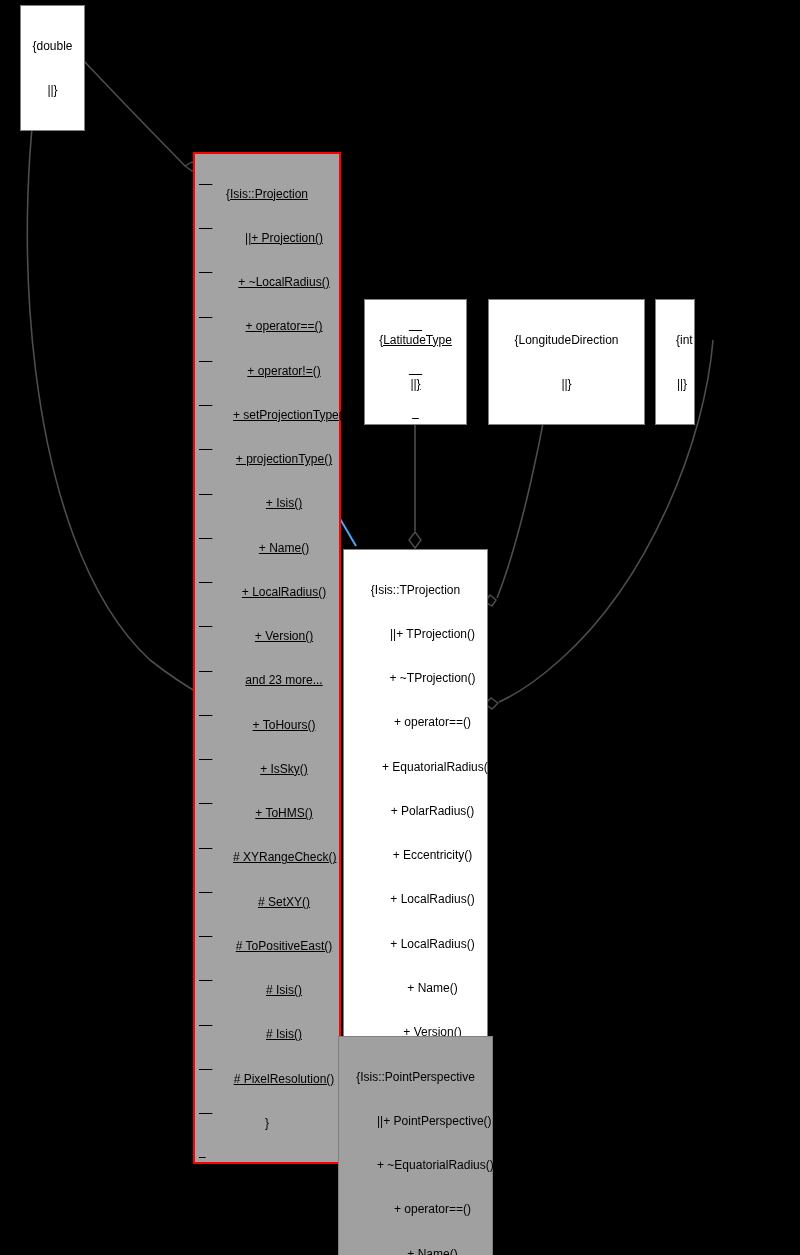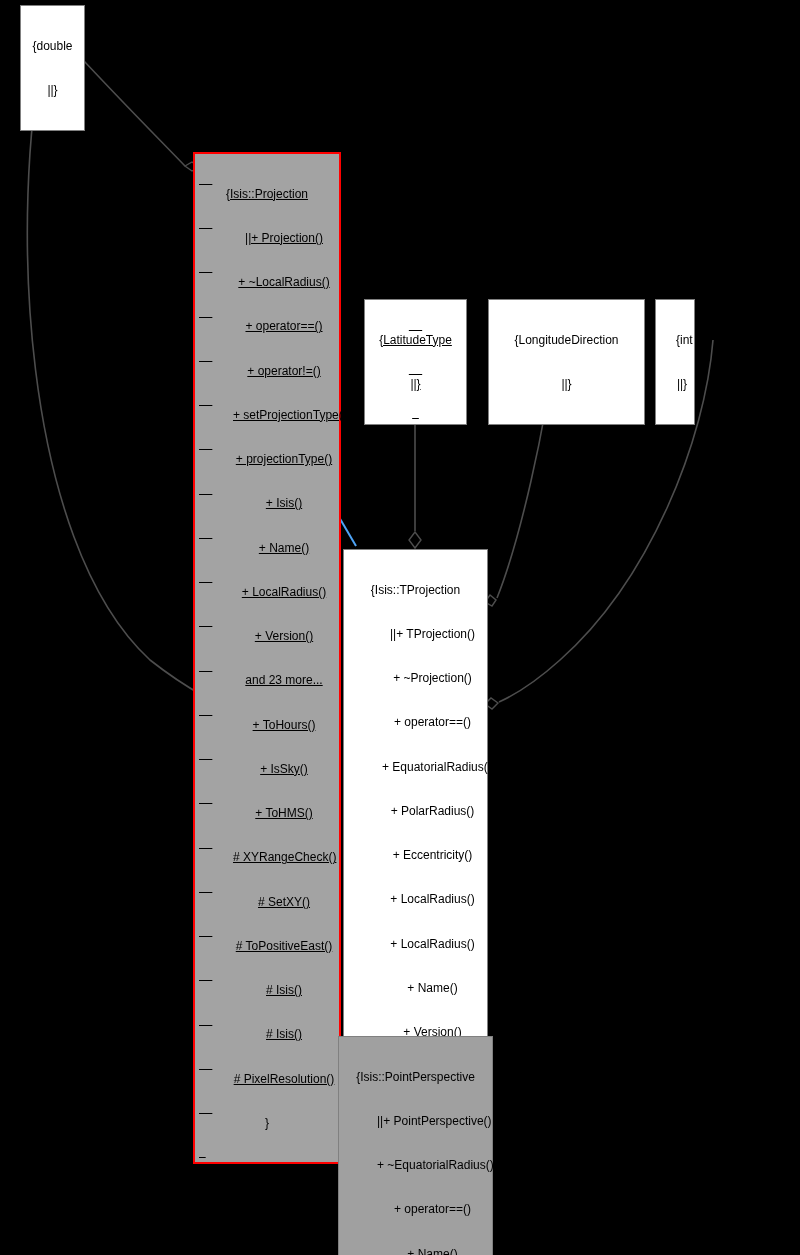--- a/index.html
+++ b/index.html
@@ -171,21 +171,21 @@
   </div>
 
   <div class="node tiny" id="node-int">
     <span class="title">{int</span>
     <span class="closer">||}</span>
   </div>
 
   <div class="node" id="node-tprojection">
     <span class="title">{Isis::TProjection</span>
     <span class="member">||+ TProjection()</span>
-    <span class="member">+ ~Projection()</span>
+    <span class="member">+ ~TProjection()</span>
     <span class="member">+ operator==()</span>
     <span class="member">+ EquatorialRadius()</span>
     <span class="member">+ PolarRadius()</span>
     <span class="member">+ Eccentricity()</span>
     <span class="member">+ LocalRadius()</span>
     <span class="member">+ LocalRadius()</span>
     <span class="member">+ Name()</span>
     <span class="member">+ Version()</span>
     <span class="member">and 30 more...</span>
     <span class="member">+ ToPlanetocentric()</span>

